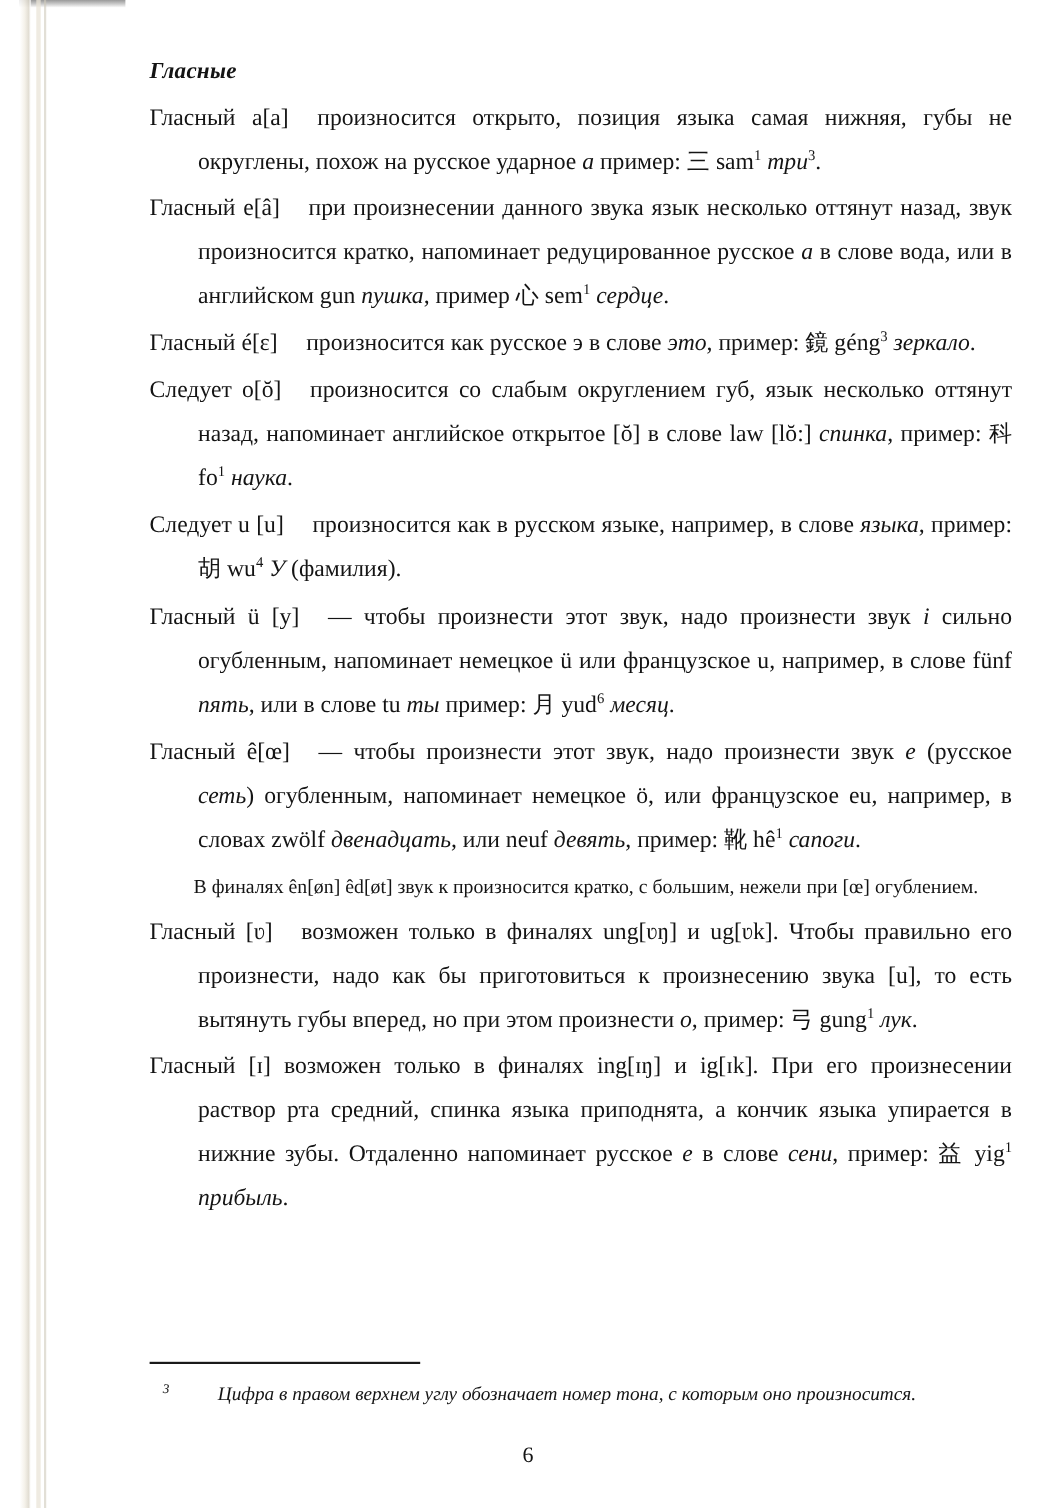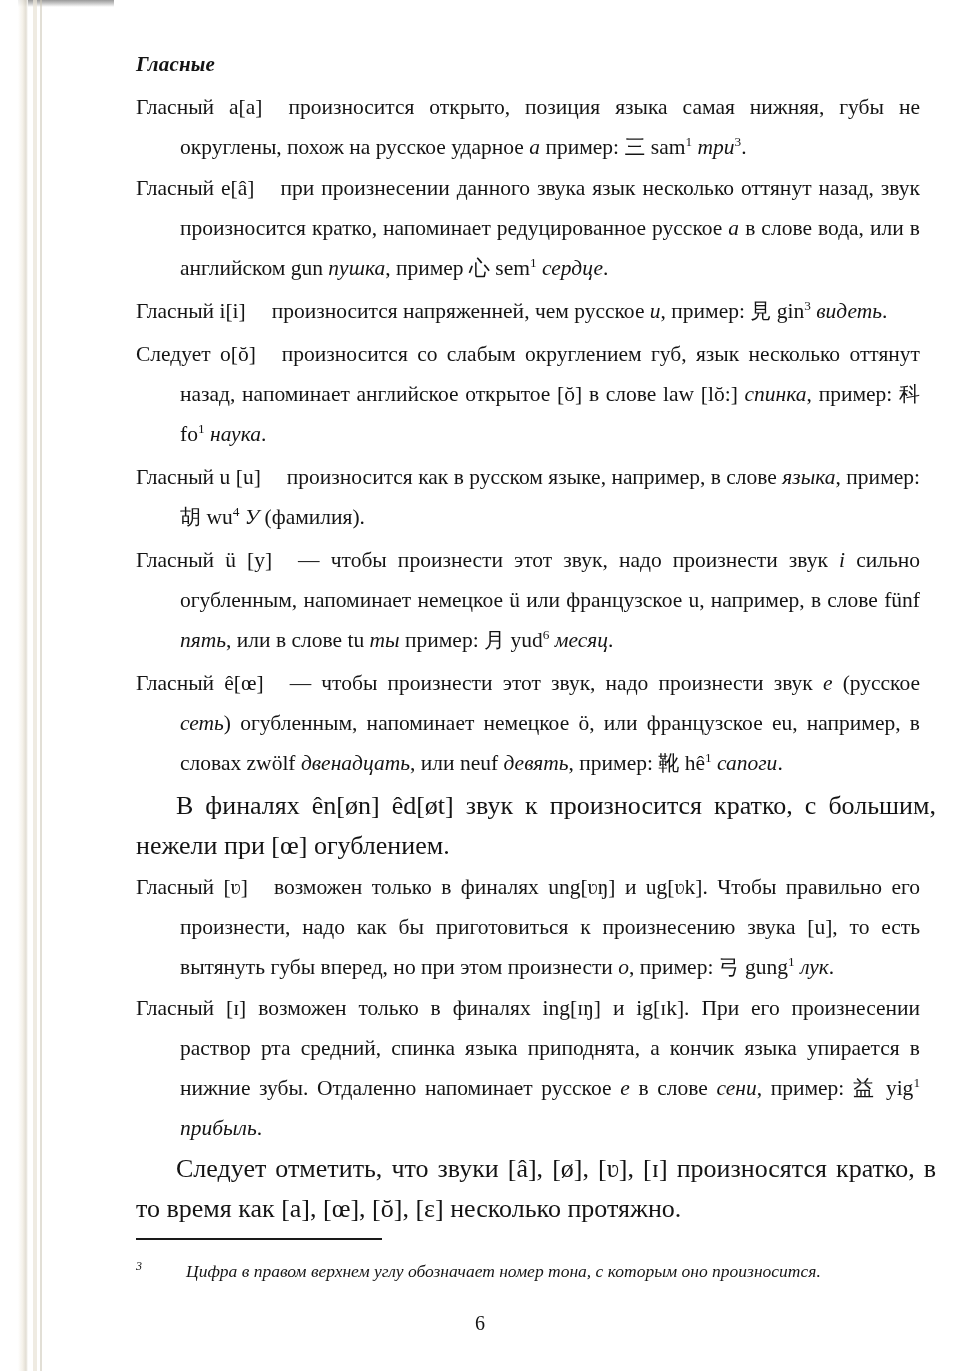--- a/index.html
+++ b/index.html
@@ -70,21 +70,21 @@
     font-size: 21.5px;
     line-height: 40px;
     text-align: justify;
     text-justify: inter-word;
     margin: 0 16px 1px 0;
     padding-left: 44px;
     text-indent: -44px;
   }
   
   .para {
-    font-size: 26px;
+    font-size: 18px;
     line-height: 40px;
     text-align: justify;
     text-justify: inter-word;
     margin: 0 0 1px 0;
     text-indent: 40px;
   }
   .gap-sm { margin-bottom: 3px; }
 
   
   .it  { font-style: italic; }
@@ -110,25 +110,25 @@
     width: 800px;
   }
   .footnote-rule {
     width: 246px;
     height: 0;
     border-top: 2px solid #1a1a1a;
     margin: 0 0 9px 0;
   }
   .footnote-text {
     font-size: 17.5px;
-    line-height: 34px;
+    line-height: 21px;
     font-style: italic;
     text-align: justify;
     text-justify: inter-word;
-    margin: 0;
+    margin: 12px;
     padding-left: 0;
     font-family: Liberation Serif, serif;
   }
   .footnote-text .fn-mark {
     font-size: 12px;
     vertical-align: super;
     font-style: italic;
     margin-right: 44px;
   }
 
@@ -159,52 +159,51 @@
     <h1 class="section-title">Гласные</h1>
 
     <p class="entry">
       <span>Гласный a[a]</span><span class="tab"></span><span>произносится открыто, позиция языка самая нижняя, губы не округлены, похож на русское ударное </span><span class="it">а</span><span> пример: </span><span class="han">三</span> <span class="lat">sam</span><sup>1</sup> <span class="it">три</span><sup>3</sup><span>.</span>
     </p>
 
     <p class="entry gap-sm">
       <span>Гласный e[â]</span><span class="tab"></span><span>при произнесении данного звука язык несколько оттянут назад, звук произносится кратко, напоминает редуцированное русское </span><span class="it">а</span><span> в слове вода, или в английском gun </span><span class="it">пушка</span><span>, пример </span><span class="han">心</span> <span class="lat">sem</span><sup>1</sup> <span class="it">сердце</span><span>.</span>
     </p>
 
-
-    <p class="entry gap-sm">
-      <span>Гласный i[i]</span><span class="tab"></span><span>произносится напряженней, чем русское </span><span class="it">и</span><span>, пример: </span><span class="han">見</span> <span class="lat">gin</span><sup>3</sup> <span class="it">видеть</span><span>.</span>
-    </p>
+    <p class="entry gap-sm">
+      <span>Гласный é[ɛ]</span><span class="tab"></span><span>произносится как русское э в слове </span><span class="it">это</span><span>, пример: </span><span class="han">鏡</span> <span class="lat">géng</span><sup>3</sup> <span class="it">зеркало</span><span>.</span>
+    </p>
+
 
     <p class="entry gap-sm">
       <span>Следует o[ŏ]</span><span class="tab"></span><span>произносится со слабым округлением губ, язык несколько оттянут назад, напоминает английское открытое [ŏ] в слове law [lŏ:] </span><span class="it">спинка</span><span>, пример: </span><span class="han">科</span> <span class="lat">fo</span><sup>1</sup> <span class="it">наука</span><span>.</span>
     </p>
 
     <p class="entry gap-sm">
-      <span>Гласный u [u]</span><span class="tab"></span><span>произносится как в русском языке, например, в слове </span><span class="it">языка</span><span>, пример: </span><span class="han">胡</span> <span class="lat">wu</span><sup>4</sup> <span class="it">У</span><span> (фамилия).</span>
+      <span>Следует u [u]</span><span class="tab"></span><span>произносится как в русском языке, например, в слове </span><span class="it">языка</span><span>, пример: </span><span class="han">胡</span> <span class="lat">wu</span><sup>4</sup> <span class="it">У</span><span> (фамилия).</span>
     </p>
 
     <p class="entry gap-sm">
       <span>Гласный ü [y]</span><span class="tab"></span><span>— чтобы произнести этот звук, надо произнести звук </span><span class="it">i</span><span> сильно огубленным, напоминает немецкое ü или французское u, например, в слове fünf </span><span class="it">пять</span><span>, или в слове tu </span><span class="it">ты</span><span> пример: </span><span class="han">月</span> <span class="lat">yud</span><sup>6</sup> <span class="it">месяц</span><span>.</span>
     </p>
 
     <p class="entry gap-sm">
       <span>Гласный ê[œ]</span><span class="tab"></span><span>— чтобы произнести этот звук, надо произнести звук </span><span class="it">e</span><span> (русское </span><span class="it">сеть</span><span>) огубленным, напоминает немецкое ö, или французское eu, например, в словах zwölf </span><span class="it">двенадцать</span><span>, или neuf </span><span class="it">девять</span><span>, пример: </span><span class="han">靴</span> <span class="lat">hê</span><sup>1</sup> <span class="it">сапоги</span><span>.</span>
     </p>
 
     <p class="para">В финалях ên[øn] êd[øt] звук к произносится кратко, с большим, нежели при [œ] огублением.</p>
 
     <p class="entry">
       <span>Гласный [ʋ]</span><span class="tab"></span><span>возможен только в финалях ung[ʋŋ] и ug[ʋk]. Чтобы правильно его произнести, надо как бы приготовиться к произнесению звука [u], то есть вытянуть губы вперед, но при этом произнести </span><span class="it">о</span><span>, пример: </span><span class="han">弓</span> <span class="lat">gung</span><sup>1</sup> <span class="it">лук</span><span>.</span>
     </p>
 
     <p class="entry">
       <span>Гласный [ɪ]</span><span> возможен только в финалях ing[ɪŋ] и ig[ɪk]. При его произнесении раствор рта средний, спинка языка приподнята, а кончик языка упирается в нижние зубы. Отдаленно напоминает русское </span><span class="it">е</span><span> в слове </span><span class="it">сени</span><span>, пример: </span><span class="han">益</span> <span class="lat">yig</span><sup>1</sup> <span class="it">прибыль</span><span>.</span>
     </p>
 
-    <p class="para">Следует отметить, что звуки [â], [ø], [ʋ], [ɪ] произносятся кратко, в то время как [a], [œ], [ŏ], [ɛ] несколько протяжно.</p>
 
   </div>
 
   <div class="footnote">
     <div class="footnote-rule"></div>
     <p class="footnote-text"><span class="fn-mark">3</span><span>Цифра в правом верхнем углу обозначает номер тона, с которым оно произносится.</span></p>
   </div>
 
   <div class="page-number">6</div>
 

